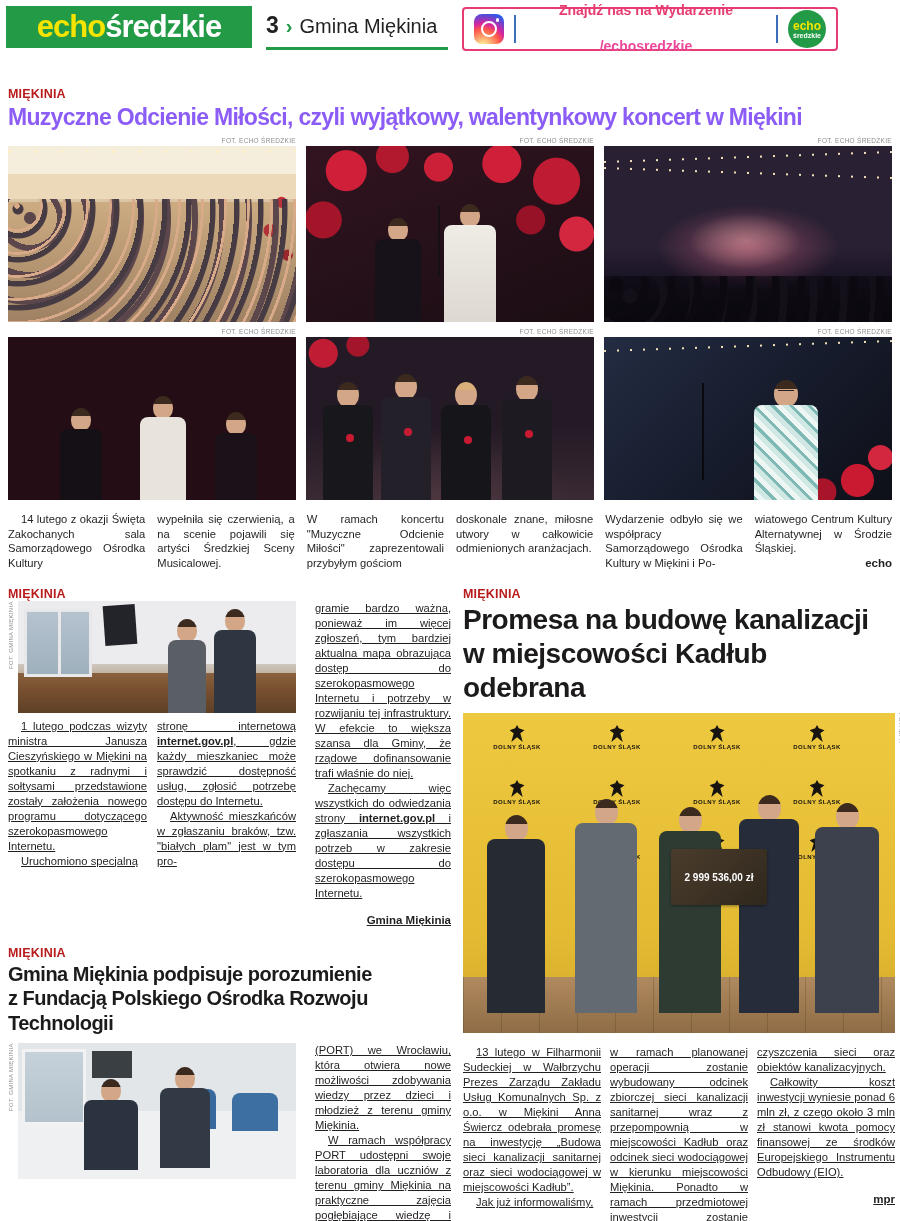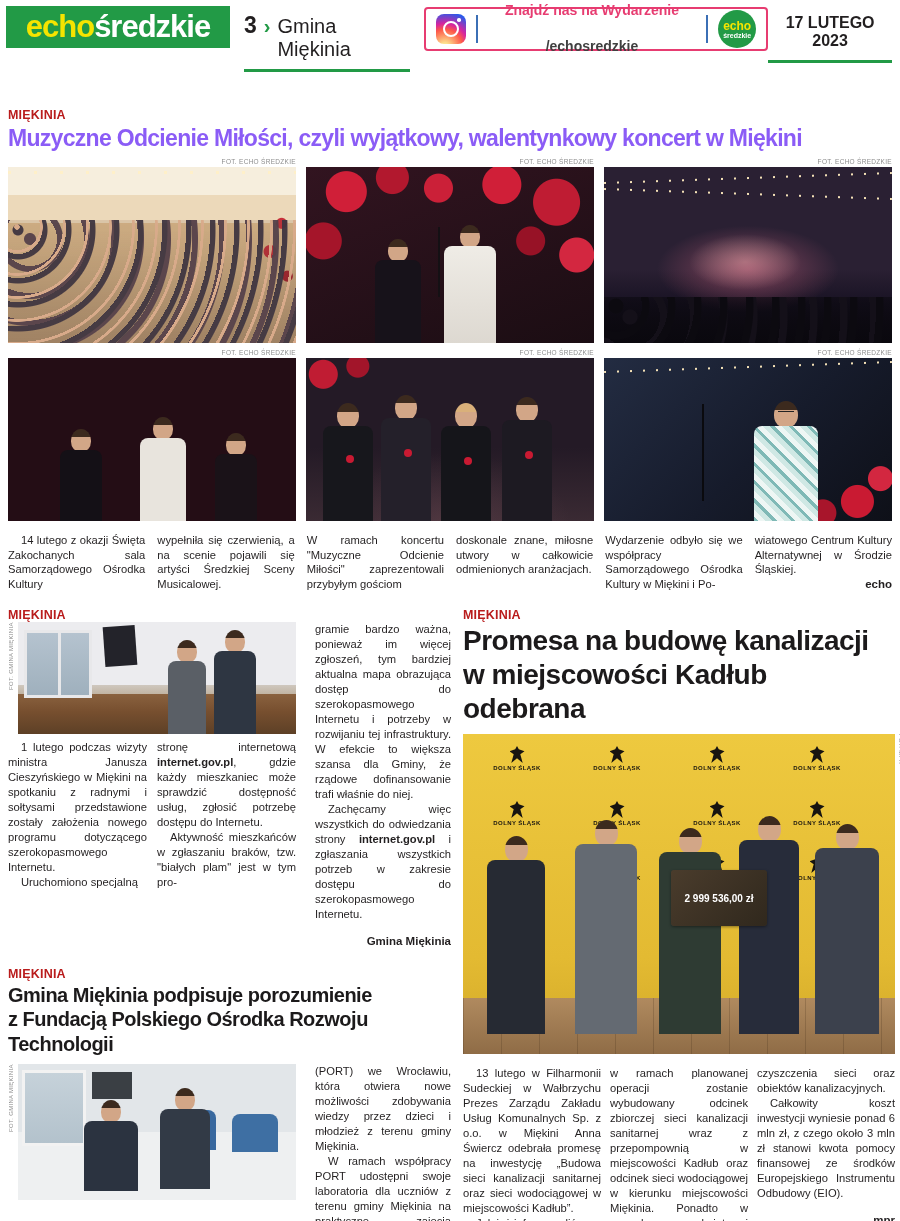--- a/index.html
+++ b/index.html
@@ -19,38 +19,38 @@
   .sec{font-size:20px;}
   .insta-banner{margin-left:14px;margin-top:1px;width:352px;height:40px;border:2px solid #e73c71;border-radius:4px;
                 display:flex;align-items:center;padding:0 10px;gap:10px;background:#fff;}
   .ig-icon{width:30px;height:30px;border-radius:8px;position:relative;flex:0 0 auto;
            background:radial-gradient(circle at 30% 110%,#fdf497 5%,#fd5949 45%,#d6249f 60%,#285AEB 90%);}
   .ig-lens{position:absolute;inset:7px;border:2.5px solid #fff;border-radius:50%;}
   .ig-dot{position:absolute;top:4px;right:5px;width:3.5px;height:3.5px;background:#fff;border-radius:50%;}
   .ig-div{width:2px;height:28px;background:#3b6fb5;flex:0 0 auto;}
   .ig-text{flex:1;text-align:center;line-height:1.12;}
   .ig-l1{color:#e73c71;font-weight:bold;font-size:14px;}
-  .ig-l2{color:#404040;font-weight:bold;font-size:14px;margin-top:20px;}
+  .ig-l2{color:#ec4899;font-weight:bold;font-size:14px;margin-top:20px;}
   .echo-badge{width:38px;height:38px;border-radius:50%;background:#229a46;display:flex;flex-direction:column;
               align-items:center;justify-content:center;line-height:1;flex:0 0 auto;}
   .eb1{color:#f5e400;font-weight:bold;font-size:12px;}
   .eb2{color:#fff;font-size:7px;font-weight:bold;}
   .date-block{margin-left:auto;margin-top:8px;width:136px;text-align:center;font-weight:bold;font-size:16px;
               padding-bottom:10px;border-bottom:3px solid #229a46;}
 
   
   .tag{color:#b91c1c;font-weight:bold;font-size:12.5px;letter-spacing:.2px;}
   .h-top{font-size:23px;font-weight:bold;letter-spacing:-.7px;margin:3px 0 6px 0;color:#8b5cf6;}
   .h-sub{font-size:20px;font-weight:bold;letter-spacing:-.5px;line-height:1.22;margin:2px 0 8px 0;color:#1c1a1b;}
   .credit{text-align:right;font-size:6.5px;color:#8d8d8d;letter-spacing:.3px;margin-bottom:2px;}
   .vcredit{position:absolute;left:0;top:0;font-size:6px;color:#8d8d8d;letter-spacing:.3px;
            writing-mode:vertical-rl;transform:rotate(180deg);height:100%;text-align:right;}
   .vcredit-r{position:absolute;right:-9px;top:0;font-size:6px;color:#8d8d8d;letter-spacing:.3px;
            writing-mode:vertical-rl;height:100%;}
-  .body-col{text-align:justify;font-size:11.2px;line-height:1.34;overflow-wrap:break-word;}
+  .body-col{text-align:justify;font-size:11.2px;line-height:1.34;overflow-wrap:break-word;text-decoration:underline;}
   .body-col p{margin:0;}
   .indent{text-indent:13px;}
   .sig{text-align:right;font-weight:bold;margin-top:12px;font-size:11.5px;}
   .dotted-h{height:4px;background:repeating-linear-gradient(90deg,#b5b5b5 0 1px,transparent 1px 3px);}
   .vdiv{width:4px;background:repeating-linear-gradient(180deg,#c0c0c0 0 1px,transparent 1px 3px);margin:0 3px;}
   .photo{position:relative;overflow:hidden;background:#333;}
 
   
   .a1{padding:0 8px;margin-top:36px;}
   .a1-grid{display:grid;grid-template-columns:repeat(3,1fr);gap:0 10px;margin-top:4px;}
@@ -226,21 +226,20 @@
       <div class="ig-text">
         <div class="ig-l1">Znajdź nas na Wydarzenie</div>
         <div class="ig-l2">/echosredzkie</div>
       </div>
       <div class="ig-div"></div>
       <div class="echo-badge">
         <span class="eb1">echo</span>
         <span class="eb2">średzkie</span>
       </div>
     </div>
-    <div class="date-block">17 LUTEGO 2023</div>
   </header>
 
   <section class="a1">
     <div class="tag">MIĘKINIA</div>
     <h1 class="h-top">Muzyczne Odcienie Miłości, czyli wyjątkowy, walentynkowy koncert w Miękini</h1>
 
     <div class="a1-grid">
       <div class="pcell">
         <div class="credit">FOT. ECHO ŚREDZKIE</div>
         <div class="photo ph-r1 ph-a1">

